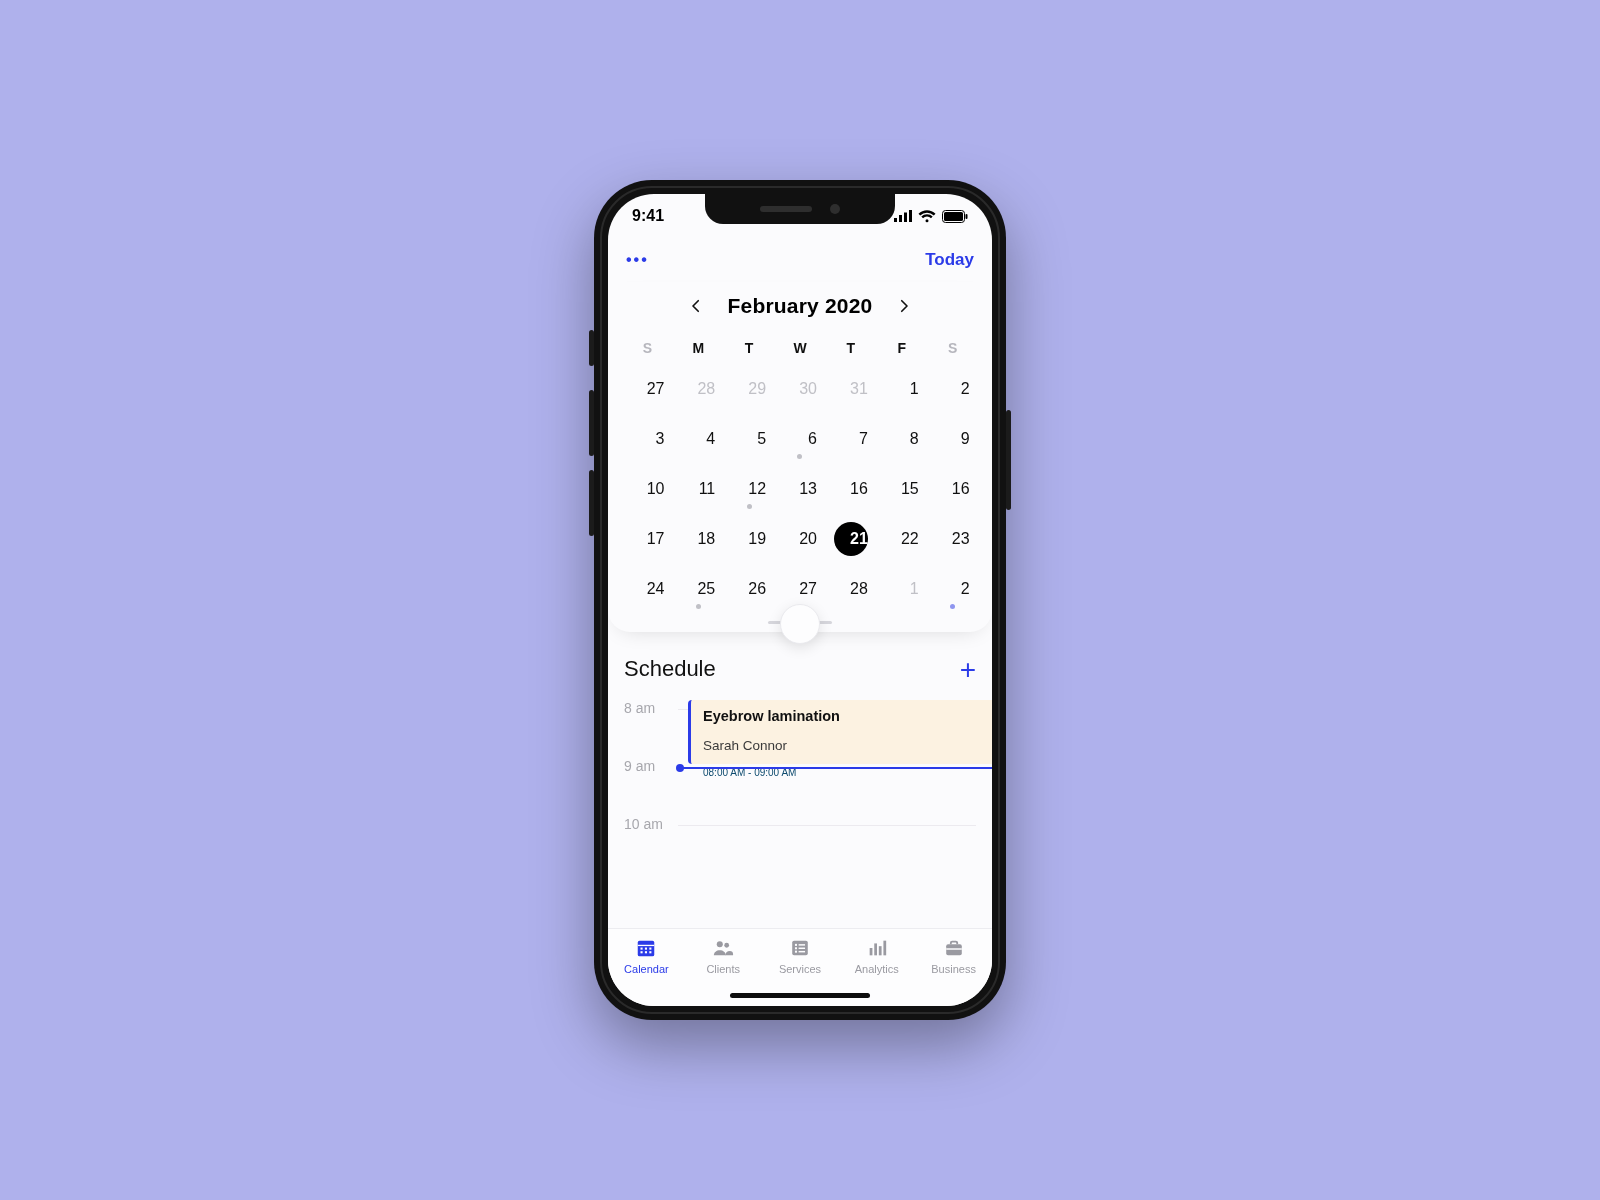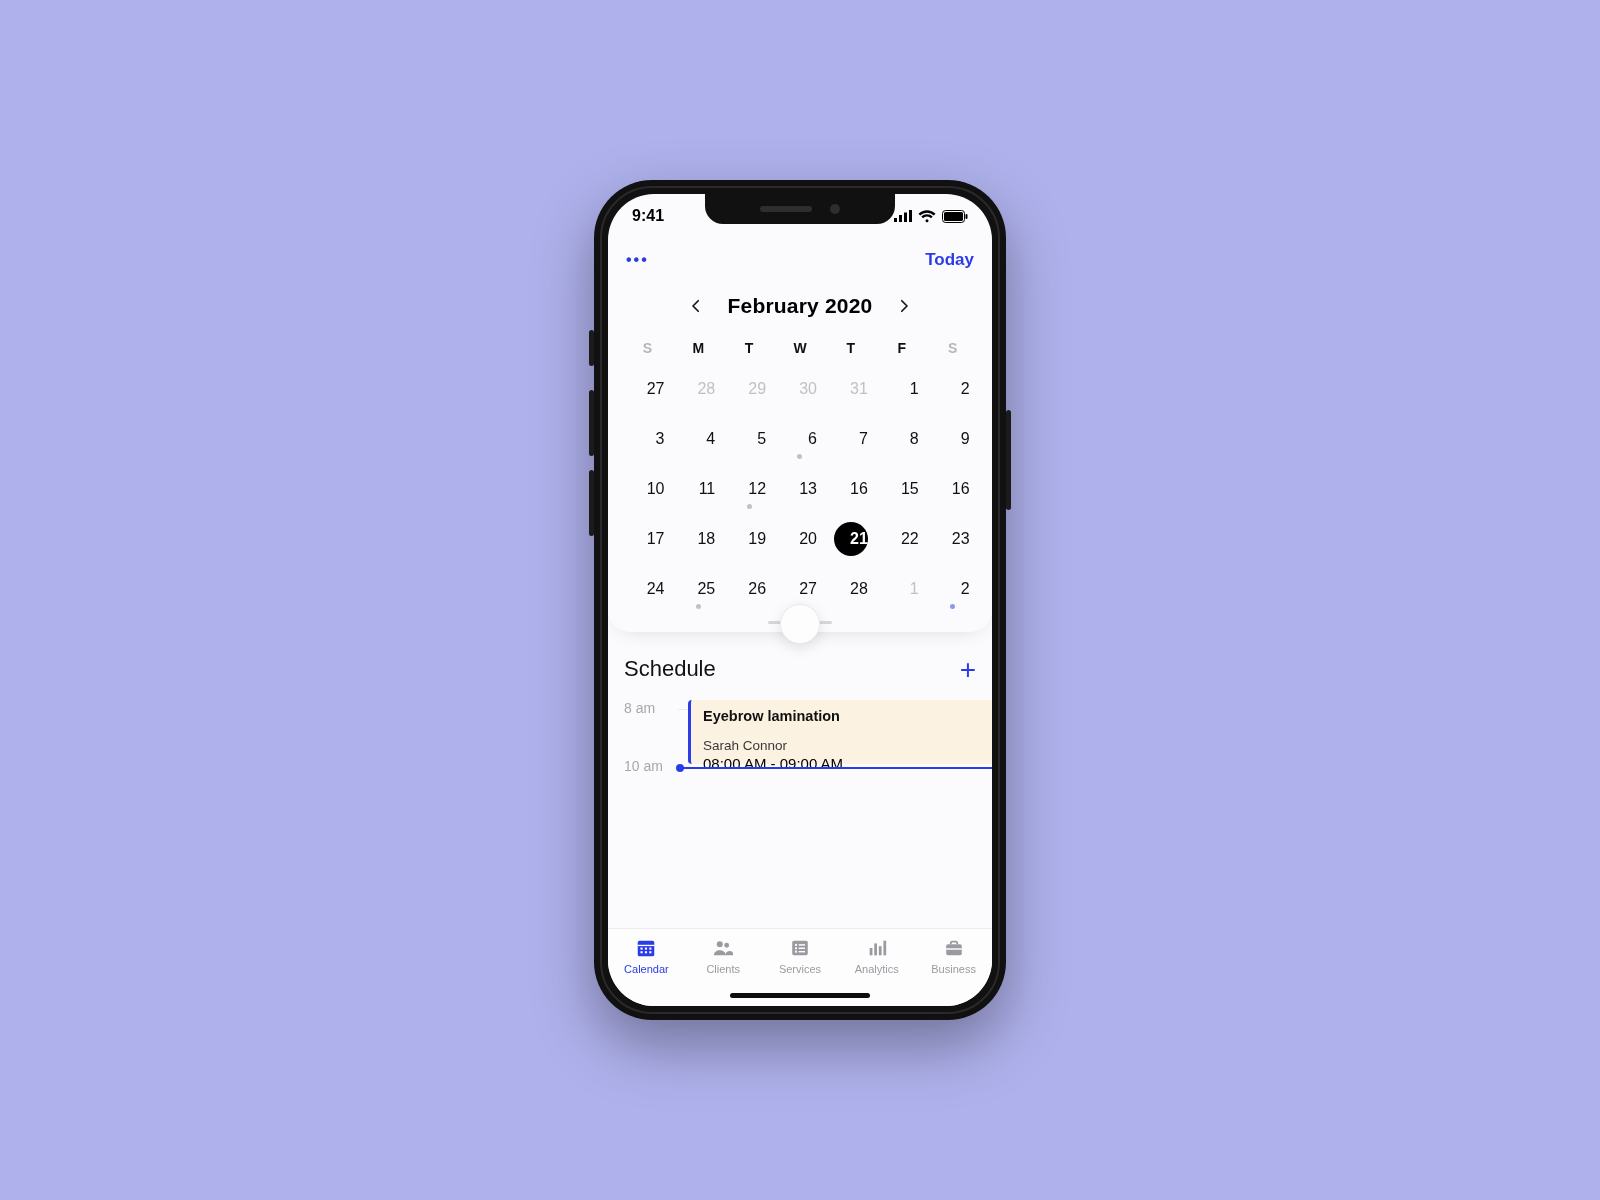--- a/index.html
+++ b/index.html
@@ -151,21 +151,21 @@
   .hour-label{width:54px;text-align:left;padding-right:10px;color:#a7a7ad;font-size:14px;}
   .hour-line{flex:1;border-top:1px solid #eceaef;margin-top:9px;}
   .event-card{
     position:absolute;left:64px;right:-16px;top:0;height:64px;
     background:#fcf2e1;border-left:3px solid #2b3be8;
     border-top-left-radius:4px;border-bottom-left-radius:4px;
     padding:8px 12px;
   }
   .event-title{font-weight:700;font-size:14.5px;color:#111;}
   .event-sub{font-size:13.5px;color:#3a3a3a;margin-top:14px;}
-  .event-time{font-size:15px;color:#000000;margin-top:2px;}
+  .event-time{font-size:10px;color:#0c4a6e;margin-top:14px;}
   .now-line{
     position:absolute;left:56px;right:-16px;top:67px;height:0;
     border-top:2px solid #2b3be8;
   }
   .now-line:before{
     content:"";position:absolute;left:-4px;top:-5px;width:8px;height:8px;border-radius:50%;background:#2b3be8;
   }
   .tab-bar{
     position:absolute;left:0;right:0;bottom:0;height:78px;
     border-top:1px solid #ececf0;background:#fdfdfe;
@@ -381,20 +381,24 @@
             <div class="event-title">Eyebrow lamination</div>
             <div class="event-sub">Sarah Connor</div>
             <div class="event-time">08:00 AM - 09:00 AM</div>
           </div>
           <div class="now-line"></div>
         <div class="hour-row">
               <div class="hour-label">8 am</div>
               <div class="hour-line"></div>
             </div>
             <div class="hour-row">
+              <div class="hour-label">9 am</div>
+              <div class="hour-line"></div>
+            </div>
+            <div class="hour-row">
               <div class="hour-label">10 am</div>
               <div class="hour-line"></div>
             </div>
           </div>
       </div>
 
       <div class="tab-bar">
         <div class="tab active">
           <svg viewBox="0 0 24 24">
               <rect x="3" y="4" width="18" height="17" rx="2" fill="currentColor"></rect>

